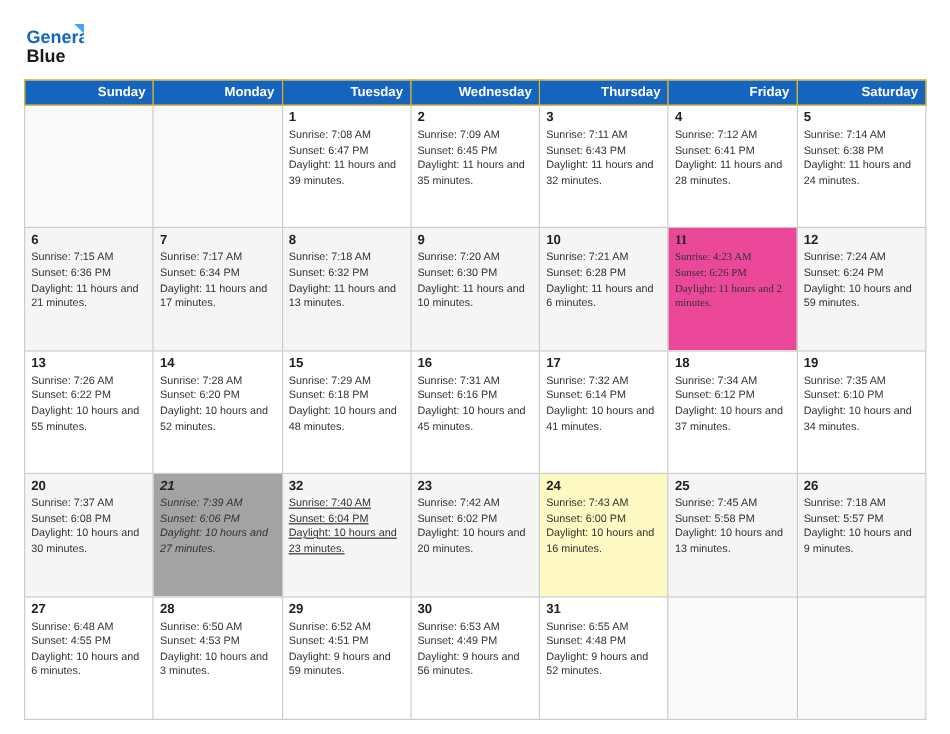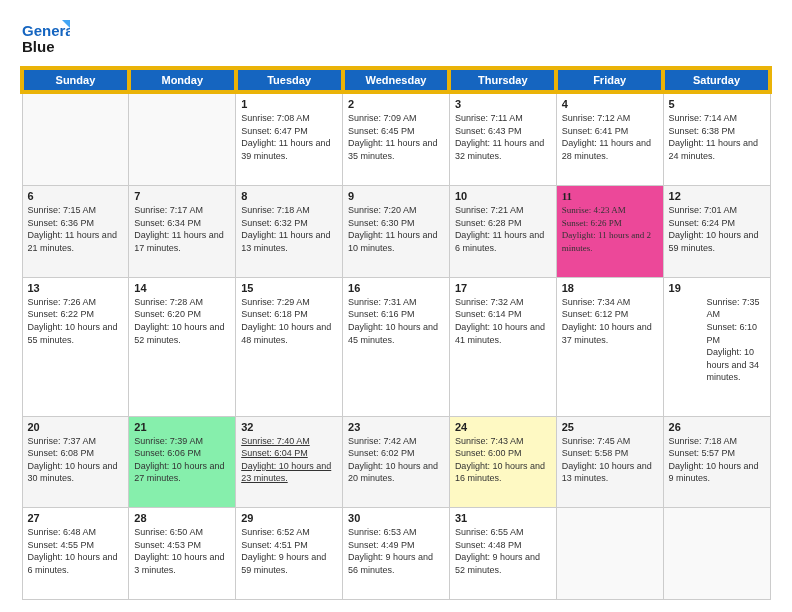--- a/index.html
+++ b/index.html
@@ -52,22 +52,22 @@
       border-collapse: collapse;
       width: 100%;
       table-layout: fixed;
     }
     .calendar th {
       background: #1565c0;
       color: #fff;
       font-size: 11px;
       font-weight: bold;
       padding: 4px 6px;
-      text-align: center;
-      border: 4px solid #eab308;
+      text-align: right;
+      border: 1px solid #eab308;
     }
     .calendar td {
       border: 1px solid #ccc;
       vertical-align: top;
       padding: 4px 5px;
       font-size: 9.5px;
       color: #333;
       background: #fff;
     }
     .calendar tr:nth-child(even) td {
@@ -195,21 +195,21 @@
 Daylight: 11 hours and 6 minutes.</div>
           </td>
           <td style="background: #ec4899; font-family: Liberation Serif, serif;">
             <span class="day-num">11</span>
             <div class="day-info" style="white-space: pre-line;">Sunrise: 4:23 AM
 Sunset: 6:26 PM
 Daylight: 11 hours and 2 minutes.</div>
           </td>
           <td style="background: rgb(245, 245, 245);">
             <span class="day-num">12</span>
-            <div class="day-info" style="white-space: pre-line;">Sunrise: 7:01 AM
+            <div class="day-info" style="white-space: pre-line;">Sunrise: 7:24 AM
 Sunset: 6:24 PM
 Daylight: 10 hours and 59 minutes.</div>
           </td>
         </tr>
         <tr>
           <td>
             <span class="day-num">13</span>
             <div class="day-info" style="white-space: pre-line;">Sunrise: 7:26 AM
 Sunset: 6:22 PM
 Daylight: 10 hours and 55 minutes.</div>
@@ -239,33 +239,33 @@
 Daylight: 10 hours and 41 minutes.</div>
           </td>
           <td>
             <span class="day-num">18</span>
             <div class="day-info" style="white-space: pre-line;">Sunrise: 7:34 AM
 Sunset: 6:12 PM
 Daylight: 10 hours and 37 minutes.</div>
           </td>
           <td>
             <span class="day-num">19</span>
-            <div class="day-info" style="white-space: pre-line; margin-left: 38px;">Sunrise: 7:35 AM
+            <div class="day-info" style="white-space: pre-line;">Sunrise: 7:35 AM
 Sunset: 6:10 PM
 Daylight: 10 hours and 34 minutes.</div>
           </td>
         </tr>
         <tr style="background: rgb(245, 245, 245);">
           <td style="background: rgb(245, 245, 245);">
             <span class="day-num">20</span>
             <div class="day-info" style="white-space: pre-line;">Sunrise: 7:37 AM
 Sunset: 6:08 PM
 Daylight: 10 hours and 30 minutes.</div>
           </td>
-          <td style="background: #86efac;">
+          <td style="background: #a3a3a3; font-style: italic;">
             <span class="day-num">21</span>
             <div class="day-info" style="white-space: pre-line;">Sunrise: 7:39 AM
 Sunset: 6:06 PM
 Daylight: 10 hours and 27 minutes.</div>
           </td>
           <td style="background: rgb(245, 245, 245);">
             <span class="day-num">32</span>
             <div class="day-info" style="white-space: pre-line; text-decoration: underline;">Sunrise: 7:40 AM
 Sunset: 6:04 PM
 Daylight: 10 hours and 23 minutes.</div>

